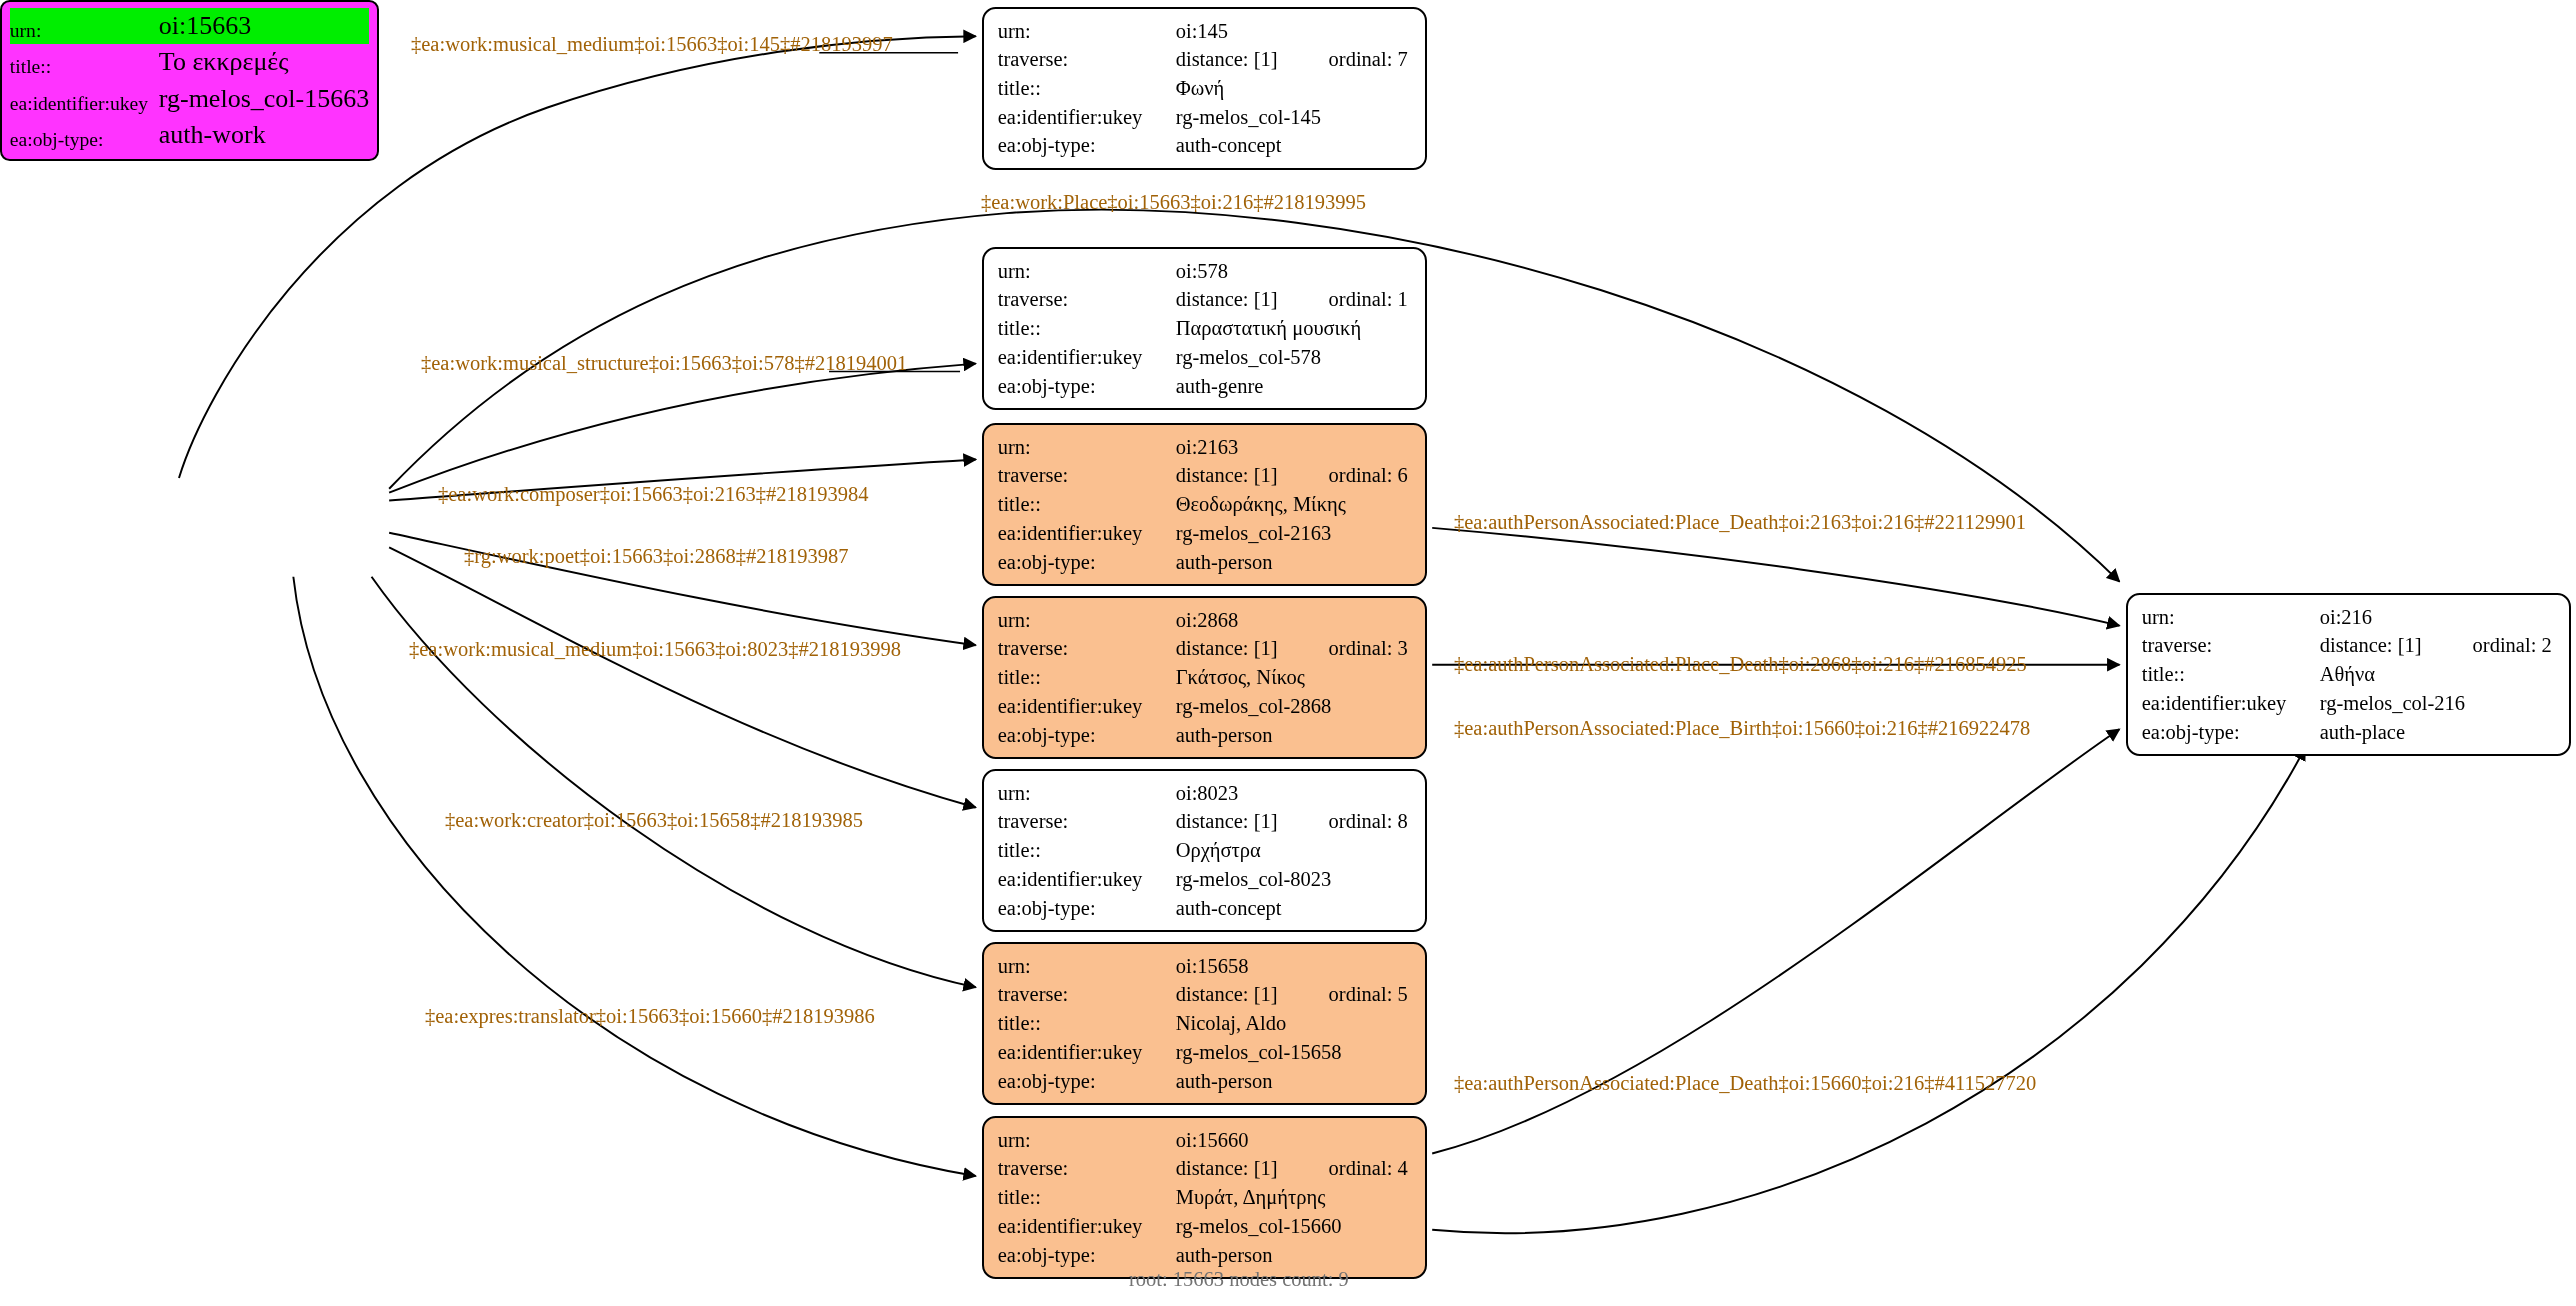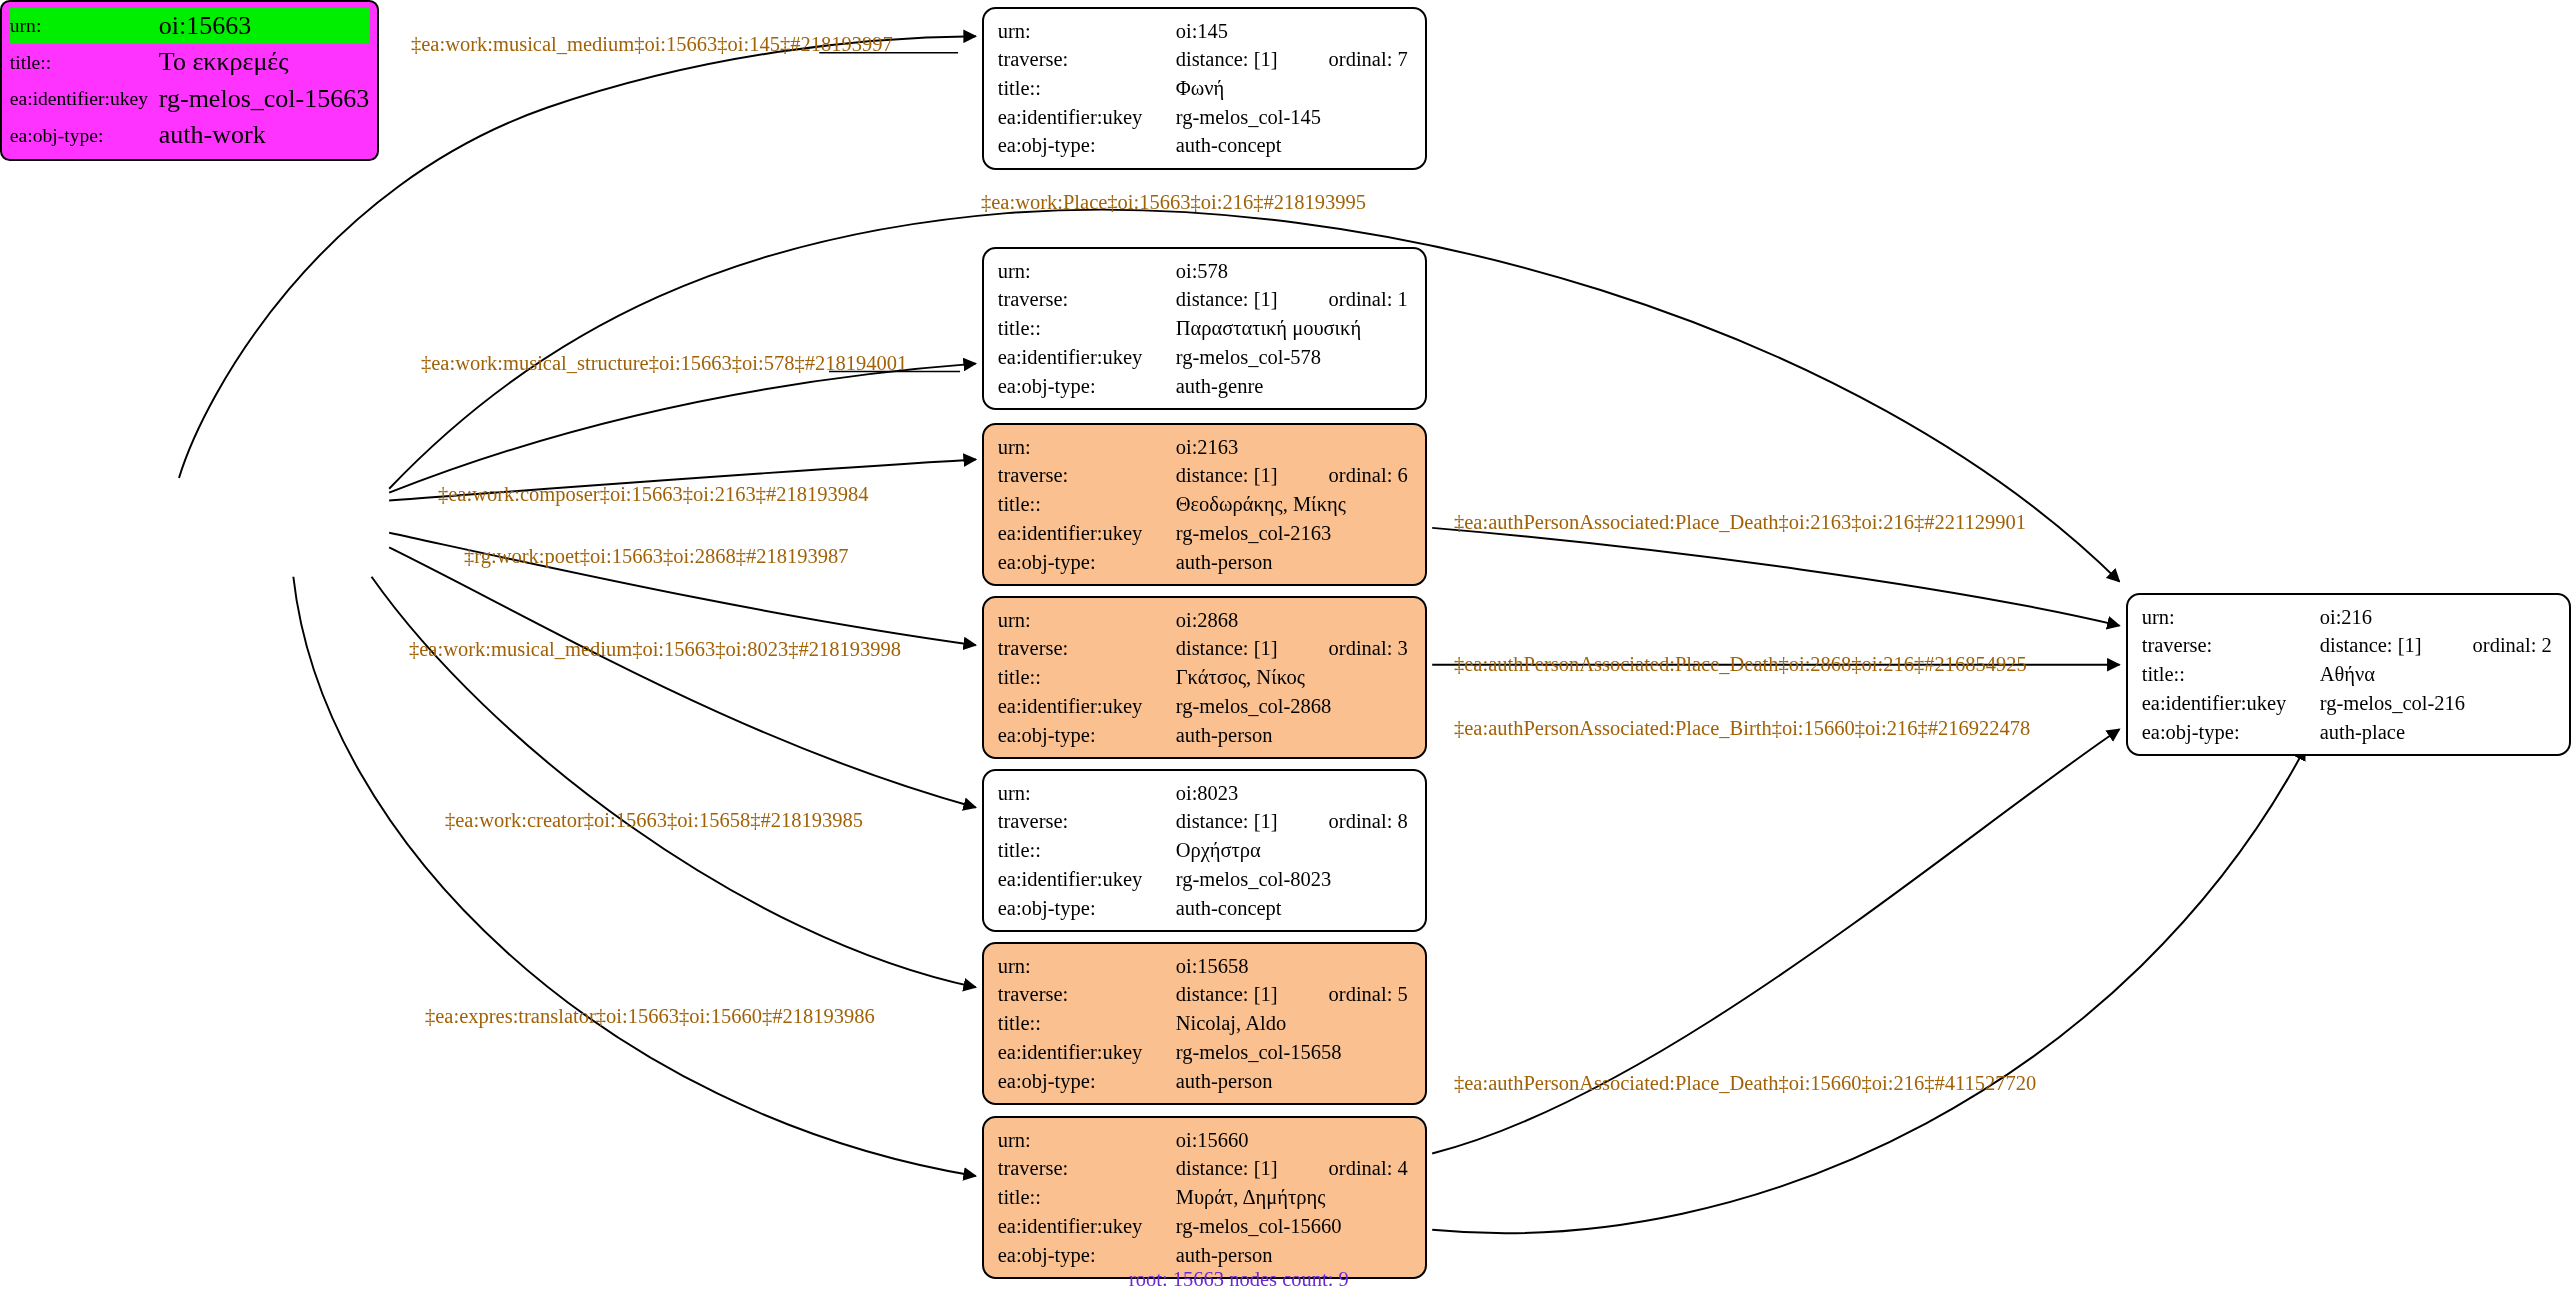--- a/index.html
+++ b/index.html
@@ -27,21 +27,21 @@
     box-sizing: border-box;
     border: 2px solid #000000;
     border-radius: 13.7px;
     background: #ffffff;
     padding: 7.8px 13.7px 7.8px 13.7px;
   }
   .node.orange { background: #fac090; }
   .node.magenta { background: #ff33ff; padding: 5.9px 7.8px 5.9px 7.8px; border-radius: 9.8px; }
   .row {
     display: flex;
-    align-items: center;
+    align-items: flex-end;
     line-height: 1.40;
     white-space: nowrap;
   }
   .k {
     font-size: 20.5px;
     color: #000;
     width: 178px;
     flex: 0 0 178px;
   }
   .v {
@@ -56,21 +56,21 @@
   .edge-label {
     position: absolute;
     font-size: 20.5px;
     color: #a16207;
     white-space: nowrap;
     font-family: "Liberation Serif", "DejaVu Serif", serif;
   }
   .footer {
     position: absolute;
     font-size: 20.5px;
-    color: #6d28d9;
+    color: #737373;
     white-space: nowrap;
   }
 </style>
 </head>
 <body>
 
 <div id="stage">
 
   <svg id="edges" viewBox="0 0 2635 1336" xmlns="http://www.w3.org/2000/svg">
     <defs>

